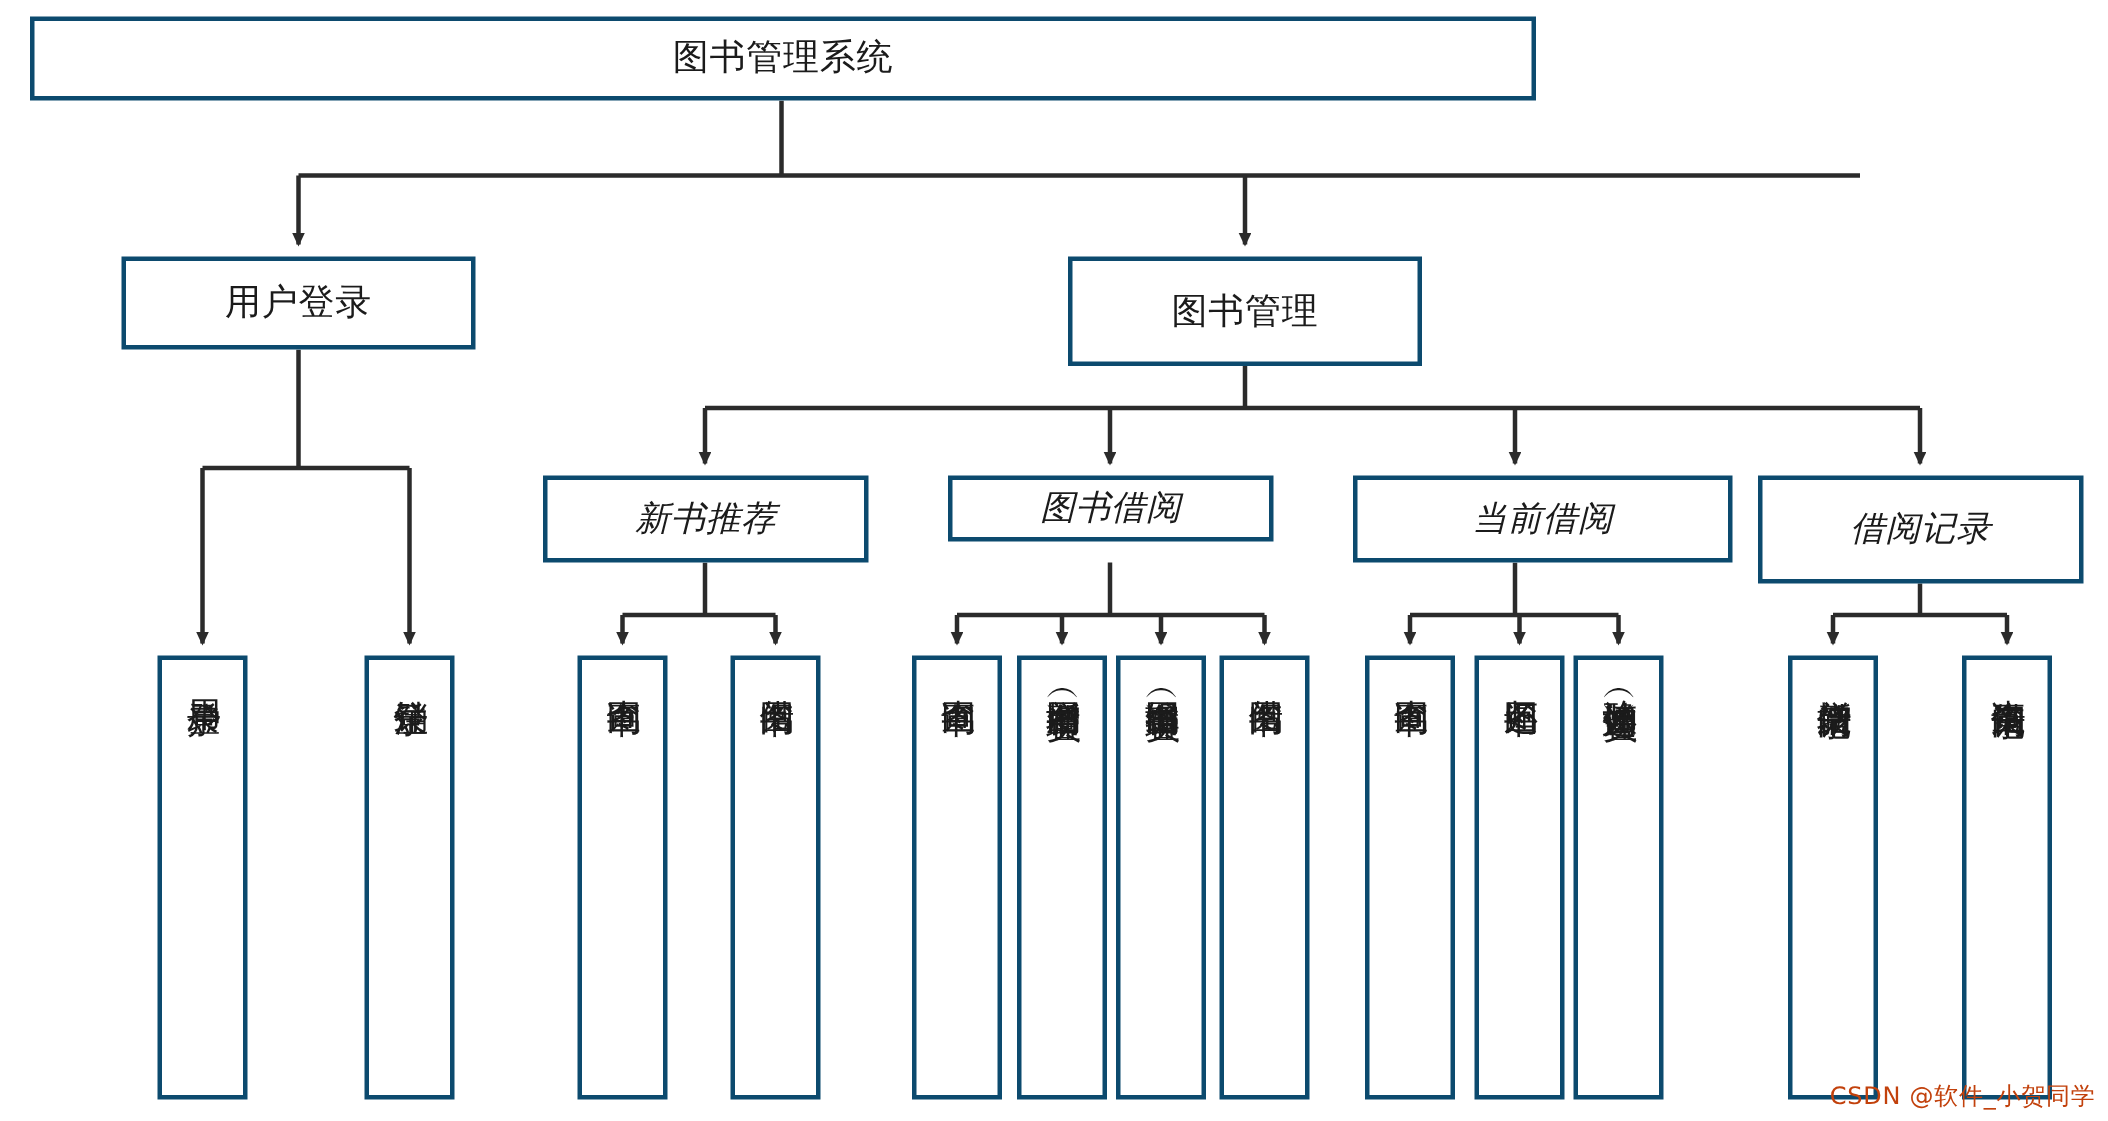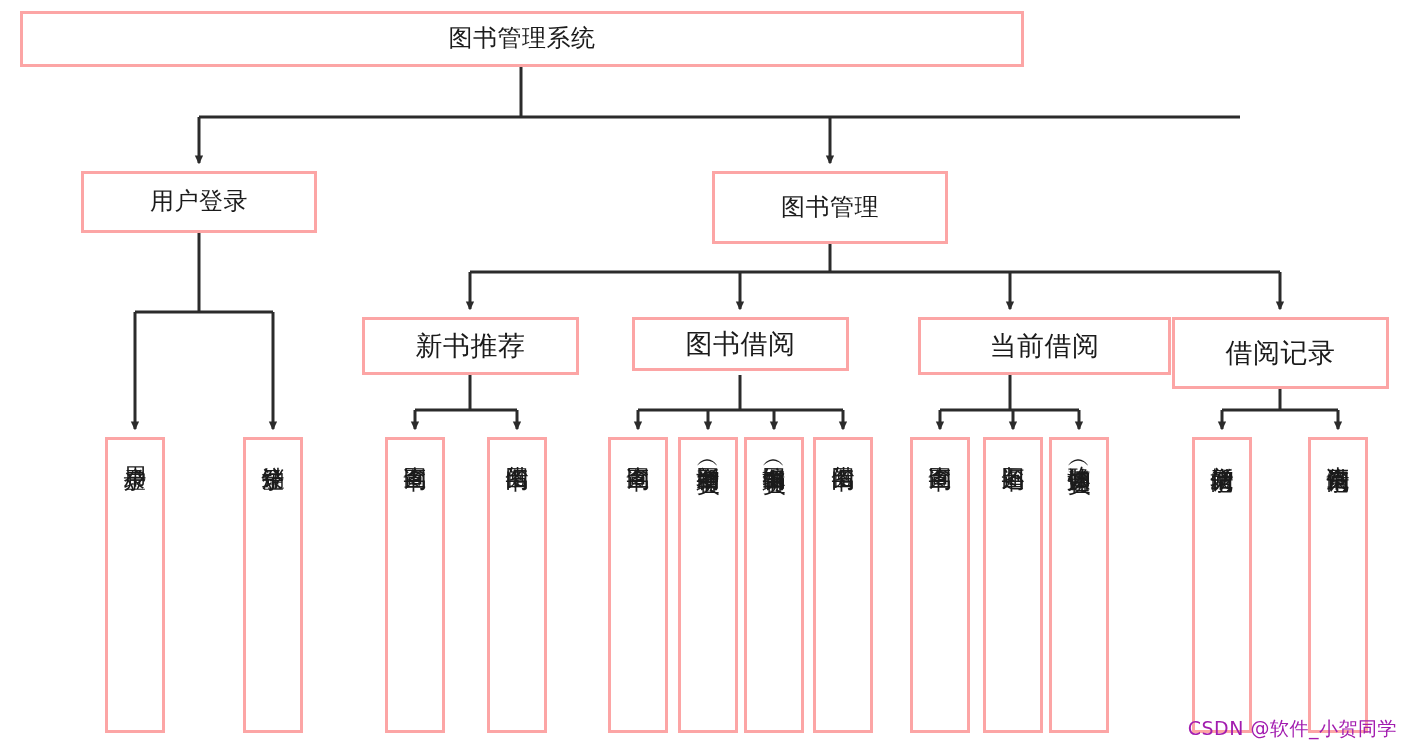--- a/index.html
+++ b/index.html
@@ -23,21 +23,21 @@
     position: absolute;
     left: 0;
     top: 0;
     width: 1405px;
     height: 747px;
     pointer-events: none;
   }
   .node {
     position: absolute;
     box-sizing: border-box;
-    border: 3px solid #fca5a5;
+    border: 3px solid #0c4a6e;
     background: #ffffff;
     display: flex;
     align-items: center;
     justify-content: center;
     color: #1a1a1a;
   }
   .node-label {
     font-size: 23px;
     line-height: 1.15;
     letter-spacing: 0.5px;
@@ -48,33 +48,33 @@
     writing-mode: vertical-rl;
     text-orientation: upright;
     font-size: 23px;
     line-height: 1.18;
     letter-spacing: 1px;
     white-space: nowrap;
     color: #1b1b1b;
   }
   .node.root .node-label { font-size: 24px; }
   .node.level2 .node-label { font-size: 24px; }
-  .node.level3 .node-label { font-size: 27px; }
+  .node.level3 .node-label { font-size: 23px; font-style: italic; }
   .node.leaf {
     align-items: flex-start;
     justify-content: center;
     padding-top: 8px;
     border-width: 3px;
   }
   .watermark {
     position: absolute;
     right: 8px;
     bottom: 5px;
-    font-size: 19px;
-    color: #a21caf;
+    font-size: 16px;
+    color: #c2410c;
     white-space: nowrap;
     letter-spacing: 0.5px;
   }
 </style>
 </head>
 <body>
 
 <div id="diagram-root">
 
   <svg class="connectors" viewBox="0 0 1405 747" preserveAspectRatio="none">
@@ -134,24 +134,24 @@
   <div class="node level2" style="left:81px; top:171px; width:236px; height:62px;">
     <span class="node-label">用户登录</span>
   </div>
   <div class="node level2" style="left:712px; top:171px; width:236px; height:73px;">
     <span class="node-label">图书管理</span>
   </div>
 
   <div class="node level3" style="left:362px; top:317px; width:217px; height:58px;">
     <span class="node-label">新书推荐</span>
   </div>
-  <div class="node level3" style="left:632px; top:317px; width:217px; height:54px;">
+  <div class="node level3" style="left:632px; top:317px; width:217px; height:44px;">
     <span class="node-label">图书借阅</span>
   </div>
-  <div class="node level3" style="left:902px; top:317px; width:253px; height:58px;margin-left:16px;">
+  <div class="node level3" style="left:902px; top:317px; width:253px; height:58px;">
     <span class="node-label">当前借阅</span>
   </div>
   <div class="node level3" style="left:1172px; top:317px; width:217px; height:72px;">
     <span class="node-label">借阅记录</span>
   </div>
 
   <div class="node leaf" style="left:105px; top:437px; width:60px; height:296px;">
     <span class="node-vertical">用户登录</span>
   </div>
   <div class="node leaf" style="left:243px; top:437px; width:60px; height:296px;">

